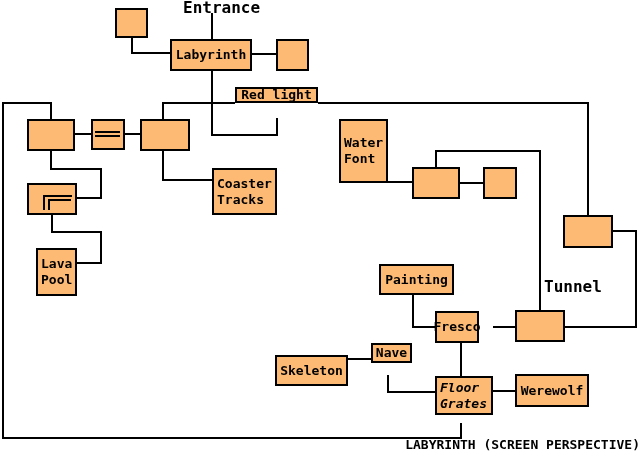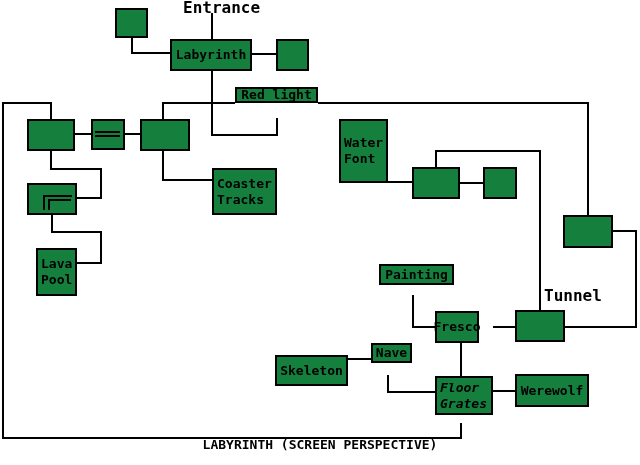--- a/index.html
+++ b/index.html
@@ -6,35 +6,35 @@
   .screen {
     position:relative; width:640px; height:465px; overflow:hidden;
     background:#ffffff; color:#000000;
     font-family:"DejaVu Sans Mono","Liberation Mono",monospace;
     font-weight:bold;
   }
   .edges { position:absolute; left:0; top:0; }
   .edges polyline { fill:none; stroke:#000000; stroke-width:2; shape-rendering:crispEdges; }
   .node {
     position:absolute; box-sizing:border-box;
-    background:#15803d; border:2px solid #000000;
+    background:#fdba74; border:2px solid #000000;
     display:flex; align-items:center; justify-content:center;
     font-size:13px; line-height:16px; white-space:pre;
   }
   .node.multi {
     flex-direction:column; align-items:flex-start; justify-content:center;
     padding-left:3px;
   }
   .node svg { display:block; }
   .node svg rect { fill:#000000; shape-rendering:crispEdges; }
   .node svg polyline { fill:none; stroke:#000000; stroke-width:2; shape-rendering:crispEdges; }
   .flabel { position:absolute; font-size:16px; line-height:13px; white-space:pre; }
   .caption {
     position:absolute; left:0; top:437px; width:640px;
-    text-align:center; font-size:13px; line-height:15px; white-space:pre;
+    text-align:right; font-size:13px; line-height:15px; white-space:pre;
   }
 </style>
 </head>
 <body>
 
 <div class="screen" style="background: rgb(255, 255, 255); color: rgb(0, 0, 0);">
   <svg class="edges" width="640" height="465" xmlns="http://www.w3.org/2000/svg">
       <polyline points="212,13 212,39" stroke="#000000"></polyline>
       <polyline points="132,38 132,53 170,53" stroke="#000000"></polyline>
       <polyline points="252,54 276,54" stroke="#000000"></polyline>
@@ -72,24 +72,24 @@
       <div class="node multi" style="left: 339px; top: 119px; width: 49px; height: 64px;"><div>Water</div><div>Font</div></div>
       <div class="node" style="left: 27px; top: 183px; width: 50px; height: 32px;"><svg width="46" height="28">
           <polyline points="15,25 15,11 43,11"></polyline>
           <polyline points="20,25 20,15 42,15"></polyline>
         </svg></div>
       <div class="node multi" style="left: 212px; top: 168px; width: 65px; height: 47px;"><div>Coaster</div><div>Tracks</div></div>
       <div class="node" style="left: 412px; top: 167px; width: 48px; height: 32px;"></div>
       <div class="node" style="left: 483px; top: 167px; width: 34px; height: 32px;"></div>
       <div class="node" style="left: 563px; top: 215px; width: 50px; height: 33px;"></div>
       <div class="node multi" style="left: 36px; top: 248px; width: 41px; height: 48px;"><div>Lava</div><div>Pool</div></div>
-      <div class="node" style="left: 379px; top: 264px; width: 75px; height: 21px;"><span>Painting</span></div>
+      <div class="node" style="left: 379px; top: 264px; width: 75px; height: 31px;"><span>Painting</span></div>
       <div class="node" style="left: 435px; top: 311px; width: 44px; height: 32px;"><span>Fresco</span></div>
       <div class="node" style="left: 515px; top: 310px; width: 50px; height: 32px;"></div>
       <div class="node" style="left: 371px; top: 343px; width: 41px; height: 20px;"><span>Nave</span></div>
       <div class="node" style="left: 275px; top: 355px; width: 73px; height: 31px;"><span>Skeleton</span></div>
       <div class="node multi" style="left: 435px; top: 376px; width: 58px; height: 39px; font-style: italic;"><div>Floor</div><div>Grates</div></div>
       <div class="node" style="left: 515px; top: 374px; width: 74px; height: 33px;"><span>Werewolf</span></div>
       <div class="flabel" style="left: 183px; top: 1px;">Entrance</div>
-      <div class="flabel" style="left: 544px; top: 289px;">Tunnel</div>
+      <div class="flabel" style="left: 544px; top: 280px;">Tunnel</div>
     </div>
   <div class="caption">LABYRINTH (SCREEN PERSPECTIVE)</div>
 </div>
 
 </body></html>

